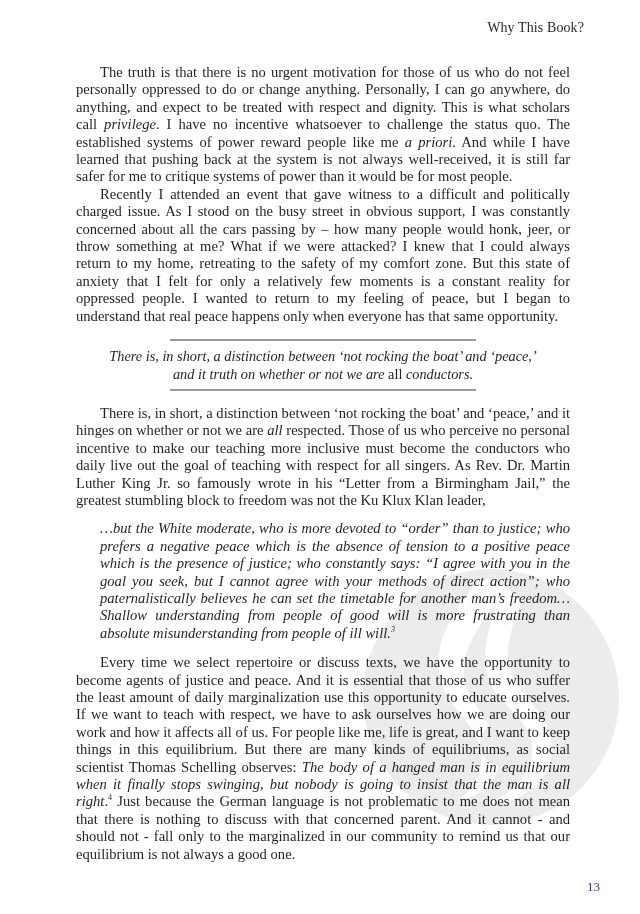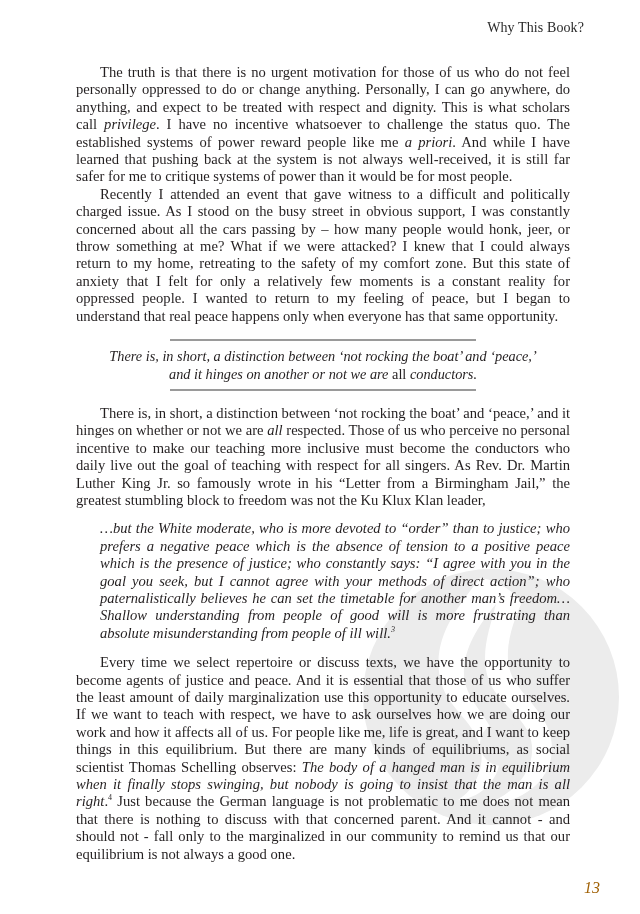--- a/index.html
+++ b/index.html
@@ -7,21 +7,21 @@
       width: 640px; height: 914px; position: relative; overflow: hidden;
       font-family: "Liberation Serif", "DejaVu Serif", serif;
       color: #231f20;
     }
     .running-head {
       position: absolute; top: 20px; right: 56px;
       font-size: 14px; letter-spacing: 0.1px; color: #2a2a2a;
     }
     .page-number {
       position: absolute; top: 879px; right: 40px;
-      font-size: 16px; color: #a16207; font-style: italic;
+      font-size: 13px; color: #4c1d95;
     }
     .watermark {
       position: absolute; left: 362px; top: 568px; width: 258px; height: 258px;
       z-index: 0; pointer-events: none;
     }
     .body-text {
       position: absolute; left: 76px; top: 64px; width: 494px;
       font-size: 14.6px; line-height: 17.4px; text-align: justify;
       z-index: 1;
     }
@@ -55,21 +55,21 @@
 
 <div class="body-text">
   <p><span>The truth is that there is no urgent motivation for those of us who do not feel personally oppressed to do or change anything. Personally, I can go anywhere, do anything, and expect to be treated with respect and dignity. This is what scholars call </span><em>privilege</em><span>. I have no incentive whatsoever to challenge the status quo. The established systems of power reward people like me </span><em>a priori</em><span>. And while I have learned that pushing back at the system is not always well-received, it is still far safer for me to critique systems of power than it would be for most people.</span></p>
 
   <p>Recently I attended an event that gave witness to a difficult and politically charged issue. As I stood on the busy street in obvious support, I was constantly concerned about all the cars passing by – how many people would honk, jeer, or throw something at me? What if we were attacked? I knew that I could always return to my home, retreating to the safety of my comfort zone. But this state of anxiety that I felt for only a relatively few moments is a constant reality for oppressed people. I wanted to return to my feeling of peace, but I began to understand that real peace happens only when everyone has that same opportunity.</p>
 
   <div class="pullquote">
     <div class="rule"></div>
     <div class="quote-text">
       <div>There is, in short, a distinction between ‘not rocking the boat’ and ‘peace,’</div>
-      <div><span>and it hinges on another or not we are </span><span class="upright">all</span><span> conductors.</span></div>
+      <div><span>and it truth on whether or not we are </span><span class="upright">all</span><span> conductors.</span></div>
     </div>
     <div class="rule"></div>
   </div>
 
   <p><span>There is, in short, a distinction between ‘not rocking the boat’ and ‘peace,’ and it hinges on whether or not we are </span><em>all</em><span> respected. Those of us who perceive no personal incentive to make our teaching more inclusive must become the conductors who daily live out the goal of teaching with respect for all singers. As Rev. Dr. Martin Luther King Jr. so famously wrote in his “Letter from a Birmingham Jail,” the greatest stumbling block to freedom was not the Ku Klux Klan leader,</span></p>
 
   <div class="blockquote">
     <p><span>…but the White moderate, who is more devoted to “order” than to justice; who prefers a negative peace which is the absence of tension to a positive peace which is the presence of justice; who constantly says: “I agree with you in the goal you seek, but I cannot agree with your methods of direct action”; who paternalistically believes he can set the timetable for another man’s freedom… Shallow understanding from people of good will is more frustrating than absolute misunderstanding from people of ill will.</span><sup>3</sup></p>
   </div>
 

